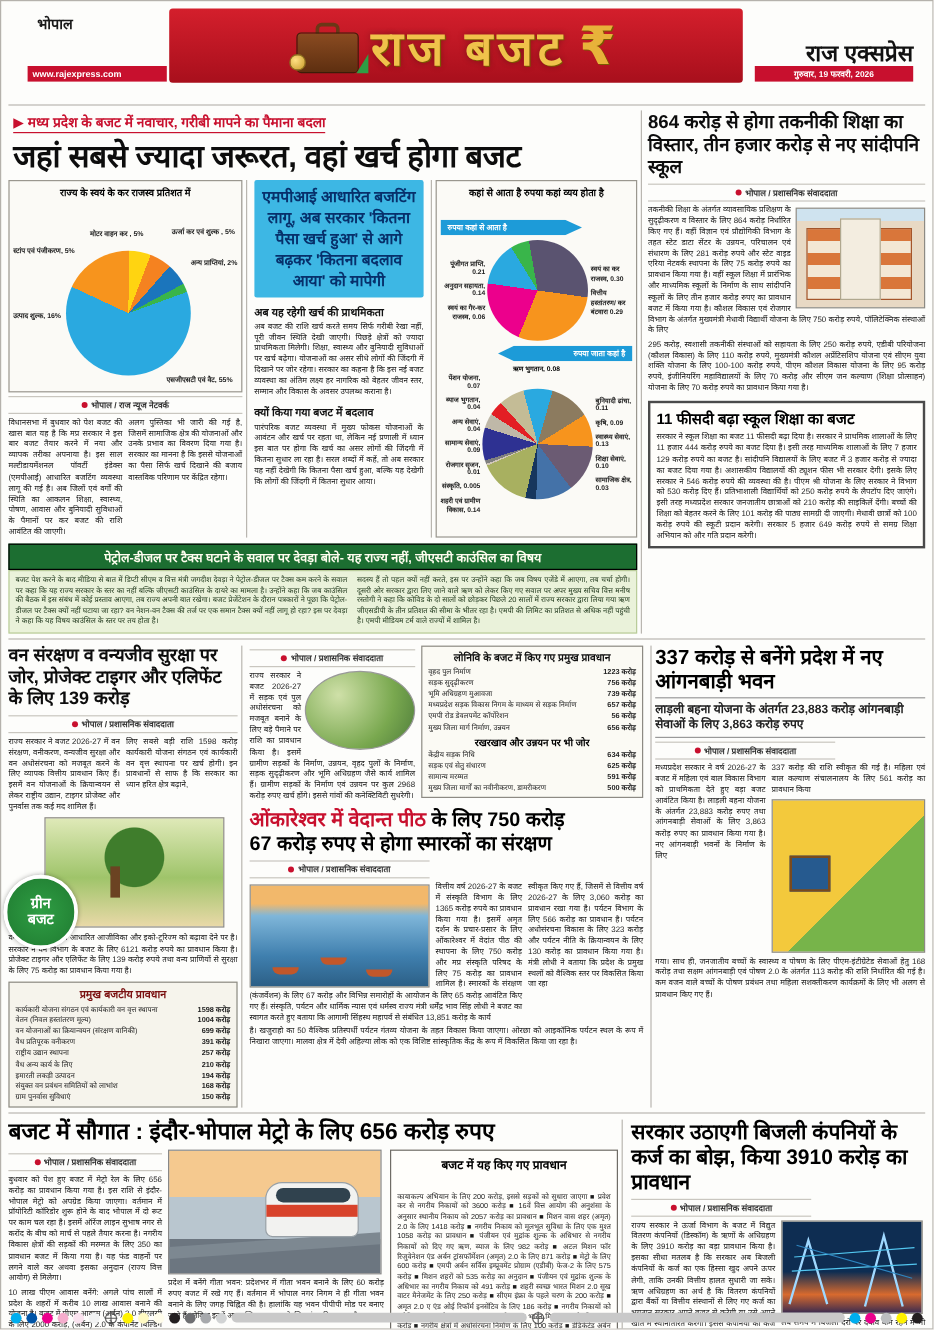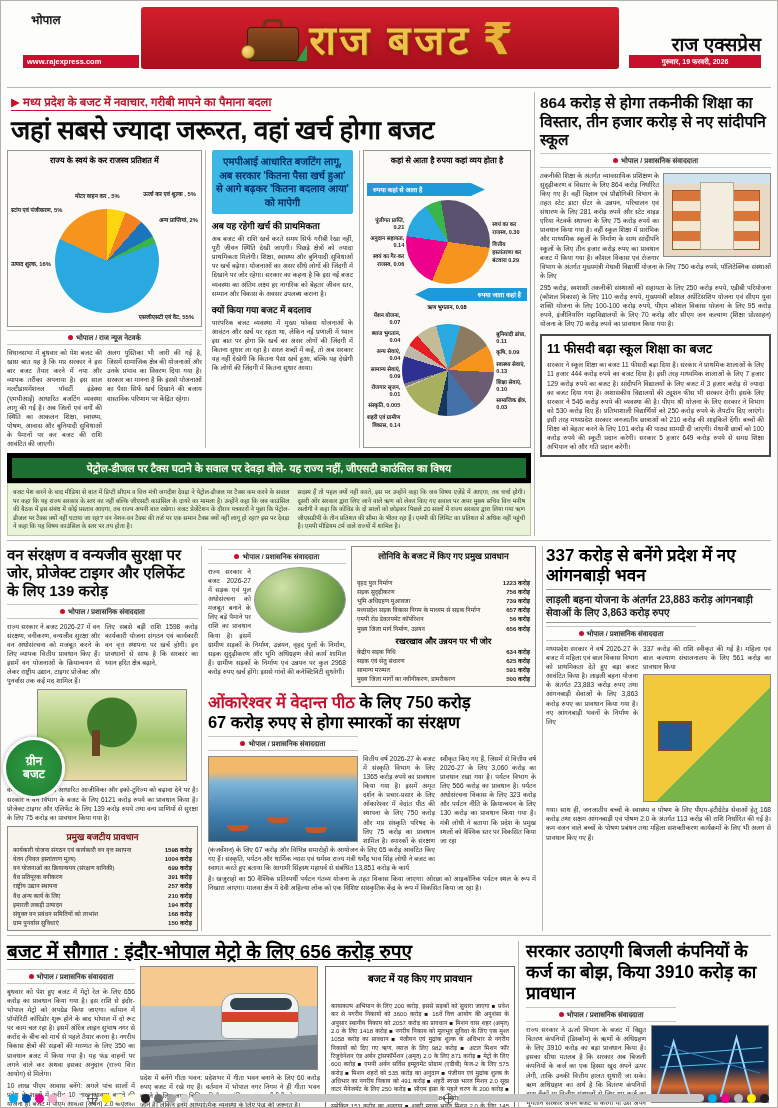--- a/index.html
+++ b/index.html
@@ -52,39 +52,39 @@
   .pl-anya { top:34px; right:0; } .pl-stamp { top:24px; left:0; }
   .pl-utpad { top:78px; left:0; } .pl-gst { bottom:2px; right:4px; text-align:right; }
 
   .byline { display:flex; align-items:center; gap:3px; font-size:7px; font-weight:bold; color:#333;
             border-top:1px solid #c9c6bf; border-bottom:1px solid #c9c6bf; padding:2px 0; margin:3px 0; justify-content:center;}
   .byline .dot { width:5px; height:5px; border-radius:50%; background:#c8102e; flex:0 0 auto; }
 
   .t { font-size:6.6px; line-height:1.38; text-align:justify; color:#1d1d1d; }
   .twocol { display:flex; gap:5px; } .twocol > div { flex:1; }
 
-  .bluebox { background:#3db7e4; color:#07306b; font-weight:bold; font-size:10px; text-align:center;
+  .bluebox { background:#3db7e4; color:#07306b; font-weight:bold; font-size:13px; text-align:center;
              padding:5px 4px; line-height:1.35; border-radius:2px; }
   .subhead { font-size:9px; font-weight:bold; color:#111; margin:5px 0 2px; }
 
   .arrow-band { position:relative; height:13px; margin:2px 0; }
   .arrow { position:absolute; height:13px; background:#1d9bd8; color:#fff; font-size:6.4px; font-weight:bold;
            display:flex; align-items:center; padding:0 6px; }
   .arrow.in { left:0; width:118px; clip-path:polygon(0 0,88% 0,100% 50%,88% 100%,0 100%); }
   .arrow.out { right:0; width:112px; clip-path:polygon(12% 0,100% 0,100% 100%,12% 100%,0 50%); justify-content:flex-end;}
   .pie-flex { display:flex; align-items:center; }
   .lblcol { display:flex; flex-direction:column; gap:4px; font-size:5.6px; font-weight:bold; color:#222; }
   .lblcol.right { text-align:left; } .lblcol.left { text-align:right; }
   .pie2 { width:84px; height:84px; flex:0 0 auto; margin:2px; }
   .pie3 { width:92px; height:92px; flex:0 0 auto; margin:2px; }
   .toplbl { text-align:center; font-size:5.6px; font-weight:bold; }
 
   .strip { margin-top:5px; }
   .strip-head { background:#1c6e31; color:#fffdef; font-size:10.5px; font-weight:bold; text-align:center;
-                padding:3px 2px; border:5px solid #000000; }
+                padding:3px 2px; border:1px solid #000000; }
   .strip-body { background:#eaf2da; border:1px solid #b9cc9a; padding:4px 5px; display:flex; gap:8px; }
   .strip-body .t { font-size:6.2px; color:#20381c; }
 
   .hR { font-size:15.5px; font-weight:bold; line-height:1.2; color:#0d0d0d; margin:2px 0 3px; }
   .photo { border:1px solid #8d8a83; }
   .ph-school { float:right; width:108px; height:84px; margin:2px 0 3px 4px;
         background:linear-gradient(180deg,#cfe3ef 12%,#e8d9c4 12%),linear-gradient(180deg,#cfe3ef,#cfe3ef); position:relative;}
   .ph-school .blk1{position:absolute;left:8px;top:16px;width:88px;height:60px;background:repeating-linear-gradient(180deg,#d9763a 0 10px,#f3e7d4 10px 20px);border:1px solid #a4552a;}
   .ph-school .blk2{position:absolute;left:36px;top:8px;width:34px;height:68px;background:#f3ede0;border:1px solid #b0a88f;}
   .schoolbox { border:2px solid #4a4a4a; padding:4px 5px; margin-top:6px; background:#fffefb; }
@@ -106,42 +106,42 @@
   .tb-title { text-align:center; font-weight:bold; font-size:9px; color:#7a1010; margin-bottom:2px; }
   .trow { display:flex; justify-content:space-between; font-size:6.1px; line-height:1.5; color:#222; gap:6px;}
   .trow .v { white-space:nowrap; font-weight:bold; }
 
   .hM { font-size:19px; font-weight:bold; line-height:1.15; color:#0d0d0d; margin-bottom:3px; }
   .roads-flex { display:flex; gap:5px; }
   .roads-left { width:138px; } .roads-right { flex:1; }
   .ph-roads { width:92px; height:66px; border-radius:50%; float:right; margin:0 0 2px 3px; border:1px solid #999;
        background:radial-gradient(circle at 30% 30%,#cfe0a8,#79a84f 60%,#4c7a3a); }
   .tb2 { border:1px solid #8d8a83; background:#fbfaf4; padding:3px 5px; }
-  .tb2 .tb-title2 { text-align:center; font-weight:bold; font-size:8.6px; color:#111; margin-bottom:16px;}
+  .tb2 .tb-title2 { text-align:center; font-weight:bold; font-size:8.6px; color:#111; margin-bottom:2px;}
   .tb2 .sub { text-align:center; font-weight:bold; font-size:8.2px; margin:2px 0 1px; }
 
   .hC { font-size:16.5px; font-weight:bold; line-height:1.2; margin:6px 0 2px; }
   .ph-ghat { float:left; width:150px; height:86px; margin:2px 5px 2px 0;
        background:linear-gradient(180deg,#f2b86b 18%,#7fb6d9 30%,#3f7fae 70%,#2c5f86); position:relative; }
   .ph-ghat .boat{position:absolute;width:22px;height:6px;background:#c2572a;border-radius:0 0 8px 8px;}
   .cul-flex { display:flex; gap:5px; }
 
   .hA { font-size:17px; font-weight:bold; line-height:1.18; }
   .subA { font-size:10px; font-weight:bold; line-height:1.3; color:#222; border-top:1px solid #999;
           border-bottom:1px solid #999; padding:3px 0; margin:3px 0; }
   .ang-flex { display:flex; gap:5px; }
   .ph-ang { width:128px; height:128px; background:linear-gradient(135deg,#f3c93c 55%,#77b44a 55%);
        position:relative; }
   .ph-ang .win{position:absolute;left:14px;top:46px;width:34px;height:30px;background:#265a8f;border:2px solid #7a4a1d;}
 
   
   .bot-row { display:flex; margin-top:5px; }
   .bot-left { width:508px; }
   .bot-right { flex:1; padding-left:4px; }
-  .hB { font-size:19px; font-weight:bold; line-height:1.15; margin-bottom:3px;text-decoration:underline; }
+  .hB { font-size:19px; font-weight:bold; line-height:1.15; margin-bottom:3px; }
   .bot-cols { display:flex; gap:5px; }
   .bcA { width:128px; } .bcB { width:180px; } .bcC { flex:1; }
   .ph-metro { width:178px; height:104px; position:relative; overflow:hidden; border:1px solid #888;
        background:linear-gradient(180deg,#f5c98f 0 38%,#b9c6cf 38% 72%,#6c7680 72%); }
   .ph-metro .track{position:absolute;left:0;bottom:18px;width:100%;height:10px;background:#7d8891;transform:skewY(-4deg);}
   .ph-metro .train{position:absolute;right:18px;top:26px;width:78px;height:46px;background:#f2f2f0;border-radius:14px 14px 6px 6px;border:1px solid #98a0a6;}
   .ph-metro .train .stripe{position:absolute;left:0;top:18px;width:100%;height:10px;background:#d8432b;}
   .ph-metro .train .glass{position:absolute;left:8px;top:4px;width:62px;height:12px;background:#30424e;border-radius:6px;}
   .provbox { border:1px solid #6f6c66; padding:4px 5px; background:#fffefb; height:100%; }
   .provbox .bh { text-align:center; font-size:10px; font-weight:bold; margin-bottom:17px; }

